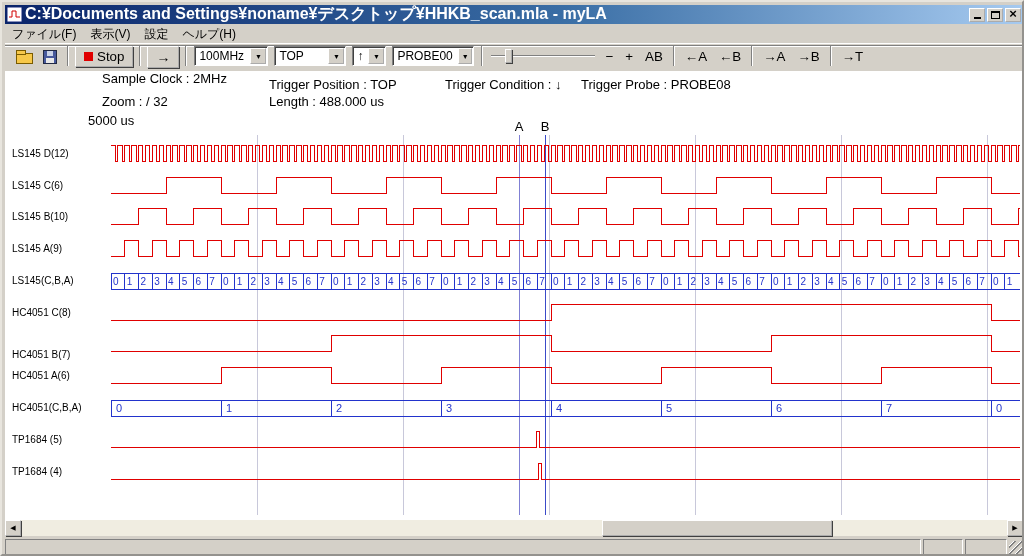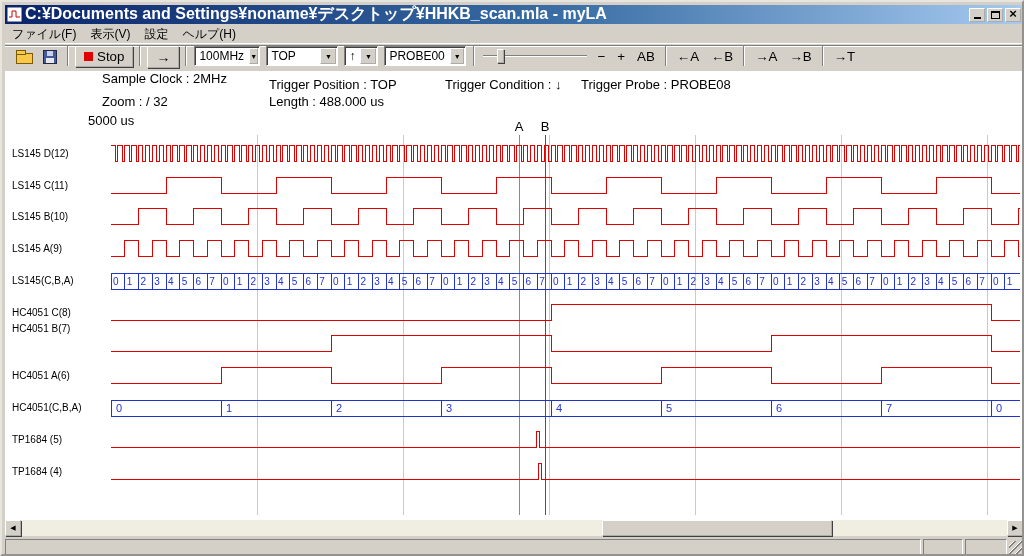--- a/index.html
+++ b/index.html
@@ -114,21 +114,21 @@
     <span class="tsep"></span>
     <button class="tbtn-raised">
       <span class="stop-square"></span>
       <span>Stop</span>
     </button>
     <span class="tsep"></span>
     <button class="tbtn-raised">
       <span class="run-arrow">→</span>
     </button>
     <span class="tsep"></span>
-    <span class="combo" style="width:66px">
+    <span class="combo" style="width:74px">
       <span class="combo-text">100MHz</span>
       <span class="combo-arrow">▼</span>
     </span>
     <span class="combo" style="width:72px">
       <span class="combo-text">TOP</span>
       <span class="combo-arrow">▼</span>
     </span>
     <span class="combo" style="width:34px">
       <span class="combo-text">↑</span>
       <span class="combo-arrow">▼</span>
@@ -171,21 +171,21 @@
       <div class="vline" style="left: 836px; top: 64px; height: 380px; background: rgb(200, 200, 218);"></div>
       <div class="vline" style="left: 982px; top: 64px; height: 380px; background: rgb(200, 200, 218);"></div>
       <div class="vline" style="left: 514px; top: 64px; height: 380px; background: rgb(128, 128, 212);"></div>
       <div class="marker-label" style="left: 509px;">A</div>
       <div class="vline" style="left: 540px; top: 64px; height: 380px; background: rgb(58, 74, 200);"></div>
       <div class="marker-label" style="left: 535px;">B</div>
       <div class="ch-label" style="top: 73px;">LS145 D(12)</div>
       <svg width="909" height="32" class="wave-svg" style="left: 106px; top: 68px;">
         <path d="M0 6 L4.38 6 L4.38 22 L6.88 22 L6.88 6 L11.25 6 L11.25 22 L13.75 22 L13.75 6 L18.13 6 L18.13 22 L20.63 22 L20.63 6 L25.00 6 L25.00 22 L27.50 22 L27.50 6 L31.88 6 L31.88 22 L34.38 22 L34.38 6 L38.75 6 L38.75 22 L41.25 22 L41.25 6 L45.63 6 L45.63 22 L48.13 22 L48.13 6 L52.50 6 L52.50 22 L55.00 22 L55.00 6 L59.38 6 L59.38 22 L61.88 22 L61.88 6 L66.25 6 L66.25 22 L68.75 22 L68.75 6 L73.13 6 L73.13 22 L75.63 22 L75.63 6 L80.00 6 L80.00 22 L82.50 22 L82.50 6 L86.88 6 L86.88 22 L89.38 22 L89.38 6 L93.75 6 L93.75 22 L96.25 22 L96.25 6 L100.63 6 L100.63 22 L103.13 22 L103.13 6 L107.50 6 L107.50 22 L110.00 22 L110.00 6 L114.38 6 L114.38 22 L116.88 22 L116.88 6 L121.25 6 L121.25 22 L123.75 22 L123.75 6 L128.13 6 L128.13 22 L130.63 22 L130.63 6 L135.00 6 L135.00 22 L137.50 22 L137.50 6 L141.88 6 L141.88 22 L144.38 22 L144.38 6 L148.75 6 L148.75 22 L151.25 22 L151.25 6 L155.63 6 L155.63 22 L158.13 22 L158.13 6 L162.50 6 L162.50 22 L165.00 22 L165.00 6 L169.38 6 L169.38 22 L171.88 22 L171.88 6 L176.25 6 L176.25 22 L178.75 22 L178.75 6 L183.13 6 L183.13 22 L185.63 22 L185.63 6 L190.00 6 L190.00 22 L192.50 22 L192.50 6 L196.88 6 L196.88 22 L199.38 22 L199.38 6 L203.75 6 L203.75 22 L206.25 22 L206.25 6 L210.63 6 L210.63 22 L213.13 22 L213.13 6 L217.50 6 L217.50 22 L220.00 22 L220.00 6 L224.38 6 L224.38 22 L226.88 22 L226.88 6 L231.25 6 L231.25 22 L233.75 22 L233.75 6 L238.13 6 L238.13 22 L240.63 22 L240.63 6 L245.00 6 L245.00 22 L247.50 22 L247.50 6 L251.88 6 L251.88 22 L254.38 22 L254.38 6 L258.75 6 L258.75 22 L261.25 22 L261.25 6 L265.63 6 L265.63 22 L268.13 22 L268.13 6 L272.50 6 L272.50 22 L275.00 22 L275.00 6 L279.38 6 L279.38 22 L281.88 22 L281.88 6 L286.25 6 L286.25 22 L288.75 22 L288.75 6 L293.13 6 L293.13 22 L295.63 22 L295.63 6 L300.00 6 L300.00 22 L302.50 22 L302.50 6 L306.88 6 L306.88 22 L309.38 22 L309.38 6 L313.75 6 L313.75 22 L316.25 22 L316.25 6 L320.63 6 L320.63 22 L323.13 22 L323.13 6 L327.50 6 L327.50 22 L330.00 22 L330.00 6 L334.38 6 L334.38 22 L336.88 22 L336.88 6 L341.25 6 L341.25 22 L343.75 22 L343.75 6 L348.13 6 L348.13 22 L350.63 22 L350.63 6 L355.00 6 L355.00 22 L357.50 22 L357.50 6 L361.88 6 L361.88 22 L364.38 22 L364.38 6 L368.75 6 L368.75 22 L371.25 22 L371.25 6 L375.63 6 L375.63 22 L378.13 22 L378.13 6 L382.50 6 L382.50 22 L385.00 22 L385.00 6 L389.38 6 L389.38 22 L391.88 22 L391.88 6 L396.25 6 L396.25 22 L398.75 22 L398.75 6 L403.13 6 L403.13 22 L405.63 22 L405.63 6 L410.00 6 L410.00 22 L412.50 22 L412.50 6 L416.88 6 L416.88 22 L419.38 22 L419.38 6 L423.75 6 L423.75 22 L426.25 22 L426.25 6 L430.63 6 L430.63 22 L433.13 22 L433.13 6 L437.50 6 L437.50 22 L440.00 22 L440.00 6 L444.38 6 L444.38 22 L446.88 22 L446.88 6 L451.25 6 L451.25 22 L453.75 22 L453.75 6 L458.13 6 L458.13 22 L460.63 22 L460.63 6 L465.00 6 L465.00 22 L467.50 22 L467.50 6 L471.88 6 L471.88 22 L474.38 22 L474.38 6 L478.75 6 L478.75 22 L481.25 22 L481.25 6 L485.63 6 L485.63 22 L488.13 22 L488.13 6 L492.50 6 L492.50 22 L495.00 22 L495.00 6 L499.38 6 L499.38 22 L501.88 22 L501.88 6 L506.25 6 L506.25 22 L508.75 22 L508.75 6 L513.13 6 L513.13 22 L515.63 22 L515.63 6 L520.00 6 L520.00 22 L522.50 22 L522.50 6 L526.88 6 L526.88 22 L529.38 22 L529.38 6 L533.75 6 L533.75 22 L536.25 22 L536.25 6 L540.63 6 L540.63 22 L543.13 22 L543.13 6 L547.50 6 L547.50 22 L550.00 22 L550.00 6 L554.38 6 L554.38 22 L556.88 22 L556.88 6 L561.25 6 L561.25 22 L563.75 22 L563.75 6 L568.13 6 L568.13 22 L570.63 22 L570.63 6 L575.00 6 L575.00 22 L577.50 22 L577.50 6 L581.88 6 L581.88 22 L584.38 22 L584.38 6 L588.75 6 L588.75 22 L591.25 22 L591.25 6 L595.63 6 L595.63 22 L598.13 22 L598.13 6 L602.50 6 L602.50 22 L605.00 22 L605.00 6 L609.38 6 L609.38 22 L611.88 22 L611.88 6 L616.25 6 L616.25 22 L618.75 22 L618.75 6 L623.13 6 L623.13 22 L625.63 22 L625.63 6 L630.00 6 L630.00 22 L632.50 22 L632.50 6 L636.88 6 L636.88 22 L639.38 22 L639.38 6 L643.75 6 L643.75 22 L646.25 22 L646.25 6 L650.63 6 L650.63 22 L653.13 22 L653.13 6 L657.50 6 L657.50 22 L660.00 22 L660.00 6 L664.38 6 L664.38 22 L666.88 22 L666.88 6 L671.25 6 L671.25 22 L673.75 22 L673.75 6 L678.13 6 L678.13 22 L680.63 22 L680.63 6 L685.00 6 L685.00 22 L687.50 22 L687.50 6 L691.88 6 L691.88 22 L694.38 22 L694.38 6 L698.75 6 L698.75 22 L701.25 22 L701.25 6 L705.63 6 L705.63 22 L708.13 22 L708.13 6 L712.50 6 L712.50 22 L715.00 22 L715.00 6 L719.38 6 L719.38 22 L721.88 22 L721.88 6 L726.25 6 L726.25 22 L728.75 22 L728.75 6 L733.13 6 L733.13 22 L735.63 22 L735.63 6 L740.00 6 L740.00 22 L742.50 22 L742.50 6 L746.88 6 L746.88 22 L749.38 22 L749.38 6 L753.75 6 L753.75 22 L756.25 22 L756.25 6 L760.63 6 L760.63 22 L763.13 22 L763.13 6 L767.50 6 L767.50 22 L770.00 22 L770.00 6 L774.38 6 L774.38 22 L776.88 22 L776.88 6 L781.25 6 L781.25 22 L783.75 22 L783.75 6 L788.13 6 L788.13 22 L790.63 22 L790.63 6 L795.00 6 L795.00 22 L797.50 22 L797.50 6 L801.88 6 L801.88 22 L804.38 22 L804.38 6 L808.75 6 L808.75 22 L811.25 22 L811.25 6 L815.63 6 L815.63 22 L818.13 22 L818.13 6 L822.50 6 L822.50 22 L825.00 22 L825.00 6 L829.38 6 L829.38 22 L831.88 22 L831.88 6 L836.25 6 L836.25 22 L838.75 22 L838.75 6 L843.13 6 L843.13 22 L845.63 22 L845.63 6 L850.00 6 L850.00 22 L852.50 22 L852.50 6 L856.88 6 L856.88 22 L859.38 22 L859.38 6 L863.75 6 L863.75 22 L866.25 22 L866.25 6 L870.63 6 L870.63 22 L873.13 22 L873.13 6 L877.50 6 L877.50 22 L880.00 22 L880.00 6 L884.38 6 L884.38 22 L886.88 22 L886.88 6 L891.25 6 L891.25 22 L893.75 22 L893.75 6 L898.13 6 L898.13 22 L900.63 22 L900.63 6 L905.00 6 L905.00 22 L907.50 22 L907.50 6 L911.88 6 L911.88 22 L914.38 22 L914.38 6" stroke="#e00000" fill="none" shape-rendering="crispEdges"></path>
       </svg>
-      <div class="ch-label" style="top: 105px;">LS145 C(11)</div>
+      <div class="ch-label" style="top: 105px;">LS145 C(6)</div>
       <svg width="909" height="32" class="wave-svg" style="left: 106px; top: 100px;">
         <path d="M0 22 L55.00 22 L55.00 6 L110.00 6 L110.00 22 L165.00 22 L165.00 6 L220.00 6 L220.00 22 L275.00 22 L275.00 6 L330.00 6 L330.00 22 L385.00 22 L385.00 6 L440.00 6 L440.00 22 L495.00 22 L495.00 6 L550.00 6 L550.00 22 L605.00 22 L605.00 6 L660.00 6 L660.00 22 L715.00 22 L715.00 6 L770.00 6 L770.00 22 L825.00 22 L825.00 6 L880.00 6 L880.00 22 L909 22" stroke="#e00000" fill="none" shape-rendering="crispEdges"></path>
       </svg>
       <div class="ch-label" style="top: 136px;">LS145 B(10)</div>
       <svg width="909" height="32" class="wave-svg" style="left: 106px; top: 131px;">
         <path d="M0 22 L27.50 22 L27.50 6 L55.00 6 L55.00 22 L82.50 22 L82.50 6 L110.00 6 L110.00 22 L137.50 22 L137.50 6 L165.00 6 L165.00 22 L192.50 22 L192.50 6 L220.00 6 L220.00 22 L247.50 22 L247.50 6 L275.00 6 L275.00 22 L302.50 22 L302.50 6 L330.00 6 L330.00 22 L357.50 22 L357.50 6 L385.00 6 L385.00 22 L412.50 22 L412.50 6 L440.00 6 L440.00 22 L467.50 22 L467.50 6 L495.00 6 L495.00 22 L522.50 22 L522.50 6 L550.00 6 L550.00 22 L577.50 22 L577.50 6 L605.00 6 L605.00 22 L632.50 22 L632.50 6 L660.00 6 L660.00 22 L687.50 22 L687.50 6 L715.00 6 L715.00 22 L742.50 22 L742.50 6 L770.00 6 L770.00 22 L797.50 22 L797.50 6 L825.00 6 L825.00 22 L852.50 22 L852.50 6 L880.00 6 L880.00 22 L907.50 22 L907.50 6 L909 6" stroke="#e00000" fill="none" shape-rendering="crispEdges"></path>
       </svg>
       <div class="ch-label" style="top: 168px;">LS145 A(9)</div>
       <svg width="909" height="32" class="wave-svg" style="left: 106px; top: 163px;">
         <path d="M0 22 L13.75 22 L13.75 6 L27.50 6 L27.50 22 L41.25 22 L41.25 6 L55.00 6 L55.00 22 L68.75 22 L68.75 6 L82.50 6 L82.50 22 L96.25 22 L96.25 6 L110.00 6 L110.00 22 L123.75 22 L123.75 6 L137.50 6 L137.50 22 L151.25 22 L151.25 6 L165.00 6 L165.00 22 L178.75 22 L178.75 6 L192.50 6 L192.50 22 L206.25 22 L206.25 6 L220.00 6 L220.00 22 L233.75 22 L233.75 6 L247.50 6 L247.50 22 L261.25 22 L261.25 6 L275.00 6 L275.00 22 L288.75 22 L288.75 6 L302.50 6 L302.50 22 L316.25 22 L316.25 6 L330.00 6 L330.00 22 L343.75 22 L343.75 6 L357.50 6 L357.50 22 L371.25 22 L371.25 6 L385.00 6 L385.00 22 L398.75 22 L398.75 6 L412.50 6 L412.50 22 L426.25 22 L426.25 6 L440.00 6 L440.00 22 L453.75 22 L453.75 6 L467.50 6 L467.50 22 L481.25 22 L481.25 6 L495.00 6 L495.00 22 L508.75 22 L508.75 6 L522.50 6 L522.50 22 L536.25 22 L536.25 6 L550.00 6 L550.00 22 L563.75 22 L563.75 6 L577.50 6 L577.50 22 L591.25 22 L591.25 6 L605.00 6 L605.00 22 L618.75 22 L618.75 6 L632.50 6 L632.50 22 L646.25 22 L646.25 6 L660.00 6 L660.00 22 L673.75 22 L673.75 6 L687.50 6 L687.50 22 L701.25 22 L701.25 6 L715.00 6 L715.00 22 L728.75 22 L728.75 6 L742.50 6 L742.50 22 L756.25 22 L756.25 6 L770.00 6 L770.00 22 L783.75 22 L783.75 6 L797.50 6 L797.50 22 L811.25 22 L811.25 6 L825.00 6 L825.00 22 L838.75 22 L838.75 6 L852.50 6 L852.50 22 L866.25 22 L866.25 6 L880.00 6 L880.00 22 L893.75 22 L893.75 6 L907.50 6 L907.50 22 L909 22" stroke="#e00000" fill="none" shape-rendering="crispEdges"></path>
@@ -324,21 +324,21 @@
         <text x="868.25" y="19" font-size="10" fill="#2233cc" font-family="&quot;Liberation Sans&quot;,&quot;DejaVu Sans&quot;,sans-serif">7</text>
         <path d="M880.00 7 L880.00 23" stroke="#2233cc" fill="none" shape-rendering="crispEdges"></path>
         <text x="882.00" y="19" font-size="10" fill="#2233cc" font-family="&quot;Liberation Sans&quot;,&quot;DejaVu Sans&quot;,sans-serif">0</text>
         <path d="M893.75 7 L893.75 23" stroke="#2233cc" fill="none" shape-rendering="crispEdges"></path>
         <text x="895.75" y="19" font-size="10" fill="#2233cc" font-family="&quot;Liberation Sans&quot;,&quot;DejaVu Sans&quot;,sans-serif">1</text>
       </svg>
       <div class="ch-label" style="top: 232px;">HC4051 C(8)</div>
       <svg width="909" height="32" class="wave-svg" style="left: 106px; top: 227px;">
         <path d="M0 22 L440.00 22 L440.00 6 L880.00 6 L880.00 22 L909 22" stroke="#e00000" fill="none" shape-rendering="crispEdges"></path>
       </svg>
-      <div class="ch-label" style="top: 248px;">HC4051 B(7)</div>
+      <div class="ch-label" style="top: 274px;">HC4051 B(7)</div>
       <svg width="909" height="32" class="wave-svg" style="left: 106px; top: 258px;">
         <path d="M0 22 L220.00 22 L220.00 6 L440.00 6 L440.00 22 L660.00 22 L660.00 6 L880.00 6 L880.00 22 L909 22" stroke="#e00000" fill="none" shape-rendering="crispEdges"></path>
       </svg>
       <div class="ch-label" style="top: 295px;">HC4051 A(6)</div>
       <svg width="909" height="32" class="wave-svg" style="left: 106px; top: 290px;">
         <path d="M0 22 L110.00 22 L110.00 6 L220.00 6 L220.00 22 L330.00 22 L330.00 6 L440.00 6 L440.00 22 L550.00 22 L550.00 6 L660.00 6 L660.00 22 L770.00 22 L770.00 6 L880.00 6 L880.00 22 L909 22" stroke="#e00000" fill="none" shape-rendering="crispEdges"></path>
       </svg>
       <div class="ch-label" style="top: 327px;">HC4051(C,B,A)</div>
       <svg width="909" height="32" class="wave-svg" style="left: 106px; top: 322px;">
         <path d="M0 7 L909 7" stroke="#2233cc" fill="none" shape-rendering="crispEdges"></path>

